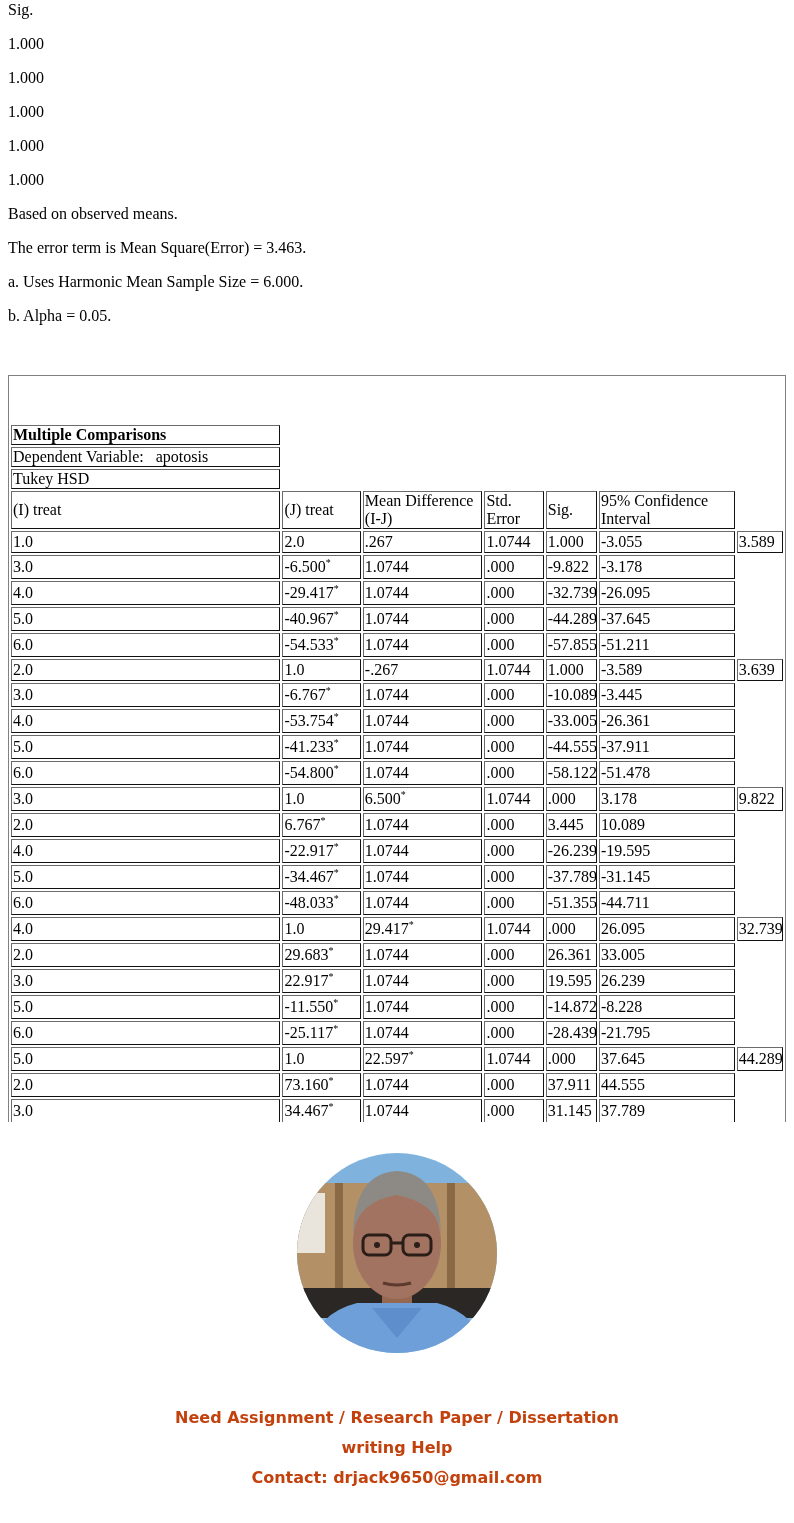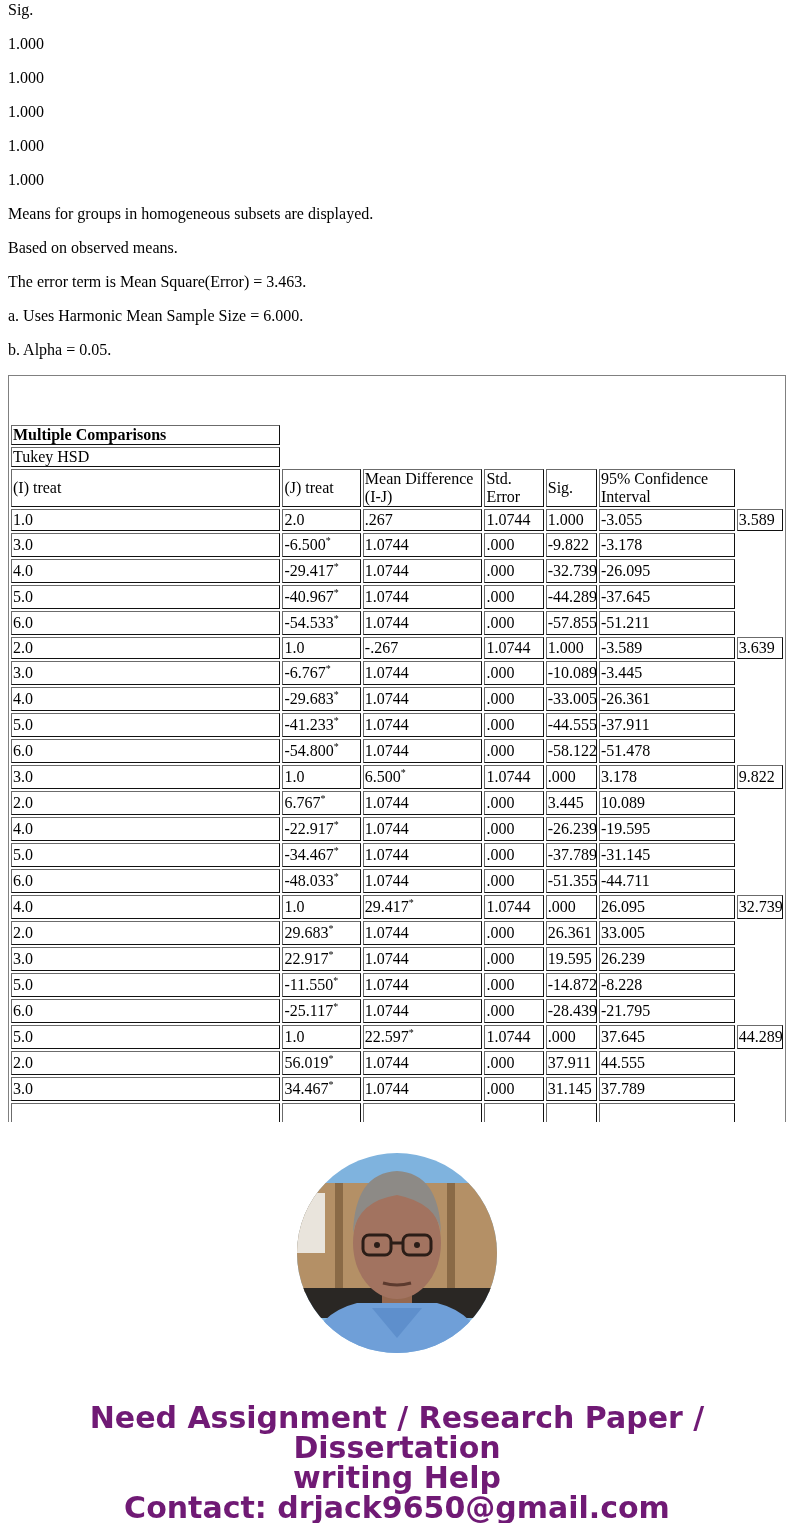--- a/index.html
+++ b/index.html
@@ -86,36 +86,35 @@
       overflow: hidden;
     }
     .promo {
       position: absolute;
       left: 0;
       top: 1403px;
       width: 794px;
       text-align: center;
       font-family: "DejaVu Sans", sans-serif;
       font-weight: bold;
-      font-size: 30px;
+      font-size: 16px;
       line-height: 30px;
-      color: #701a75;
+      color: #c2410c;
     }
   </style>
 </head>
 <body>
 
 <div class="top-text">
   <p class="first">Sig.</p>
   <p style="margin-top:10px">1.000</p>
   <p>1.000</p>
   <p>1.000</p>
   <p>1.000</p>
   <p>1.000</p>
-  <p>Means for groups in homogeneous subsets are displayed.</p>
   <p>Based on observed means.</p>
   <p>The error term is Mean Square(Error) = 3.463.</p>
   <p>a. Uses Harmonic Mean Sample Size = 6.000.</p>
   <p>b. Alpha = 0.05.</p>
 </div>
 
 <div class="table-wrap">
   <table class="mc">
     <colgroup>
       <col style="width:268px">
@@ -125,20 +124,24 @@
       <col style="width:51px">
       <col style="width:135px">
       <col style="width:46px">
     </colgroup>
     <tbody id="mc-body">
       <tr>
         <td class="bold">Multiple Comparisons</td>
         <td class="empty" colspan="6"></td>
       </tr>
       <tr>
+        <td style="white-space:pre">Dependent Variable:   apotosis</td>
+        <td class="empty" colspan="6"></td>
+      </tr>
+      <tr>
         <td>Tukey HSD</td>
         <td class="empty" colspan="6"></td>
       </tr>
       <tr style="height:38px">
         <td>(I) treat</td>
         <td>(J) treat</td>
         <td class="wrap">Mean Difference (I-J)</td>
         <td class="wrap">Std. Error</td>
         <td>Sig.</td>
         <td class="wrap">95% Confidence Interval</td>
@@ -202,21 +205,21 @@
           <td>3.0</td>
           <td><span>-6.767</span><sup>*</sup></td>
           <td>1.0744</td>
           <td>.000</td>
           <td>-10.089</td>
           <td>-3.445</td>
           <td class="empty"></td>
         </tr>
         <tr class="body-row tall">
           <td>4.0</td>
-          <td><span>-29.683</span><sup>*</sup></td>
+          <td><span>-53.754</span><sup>*</sup></td>
           <td>1.0744</td>
           <td>.000</td>
           <td>-33.005</td>
           <td>-26.361</td>
           <td class="empty"></td>
         </tr>
         <tr class="body-row tall">
           <td>5.0</td>
           <td><span>-41.233</span><sup>*</sup></td>
           <td>1.0744</td>
@@ -328,21 +331,21 @@
           <td>5.0</td>
           <td>1.0</td>
           <td><span>22.597</span><sup>*</sup></td>
           <td>1.0744</td>
           <td>.000</td>
           <td>37.645</td>
           <td>44.289</td>
         </tr>
         <tr class="body-row tall">
           <td>2.0</td>
-          <td><span>56.019</span><sup>*</sup></td>
+          <td><span>73.160</span><sup>*</sup></td>
           <td>1.0744</td>
           <td>.000</td>
           <td>37.911</td>
           <td>44.555</td>
           <td class="empty"></td>
         </tr>
         <tr class="body-row tall">
           <td>3.0</td>
           <td><span>34.467</span><sup>*</sup></td>
           <td>1.0744</td>

